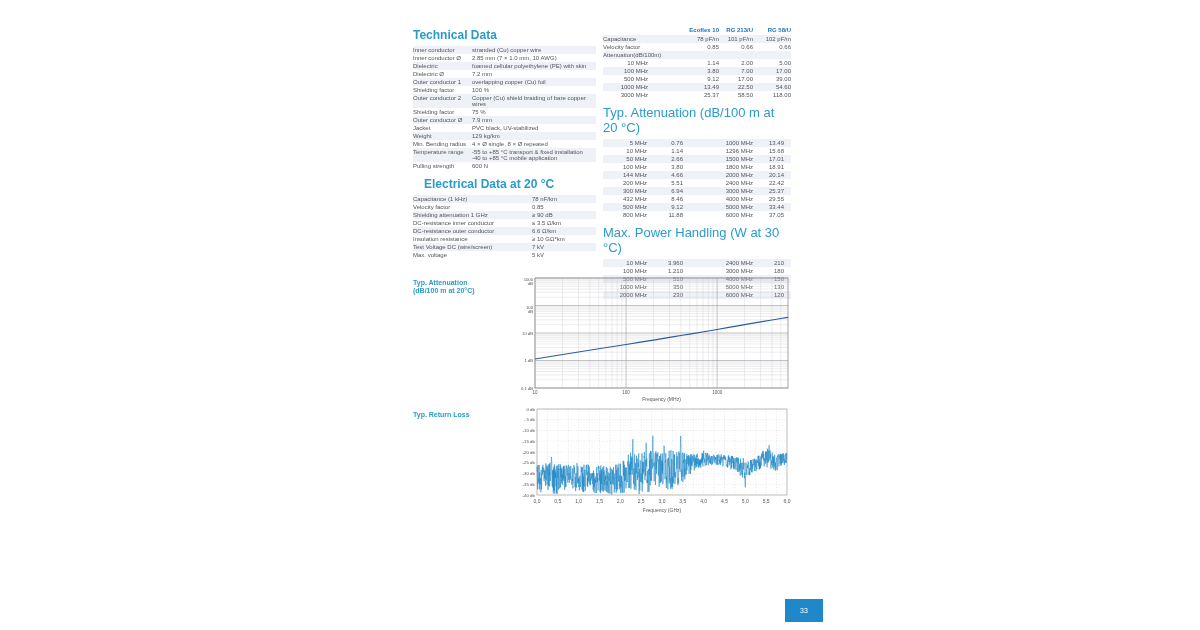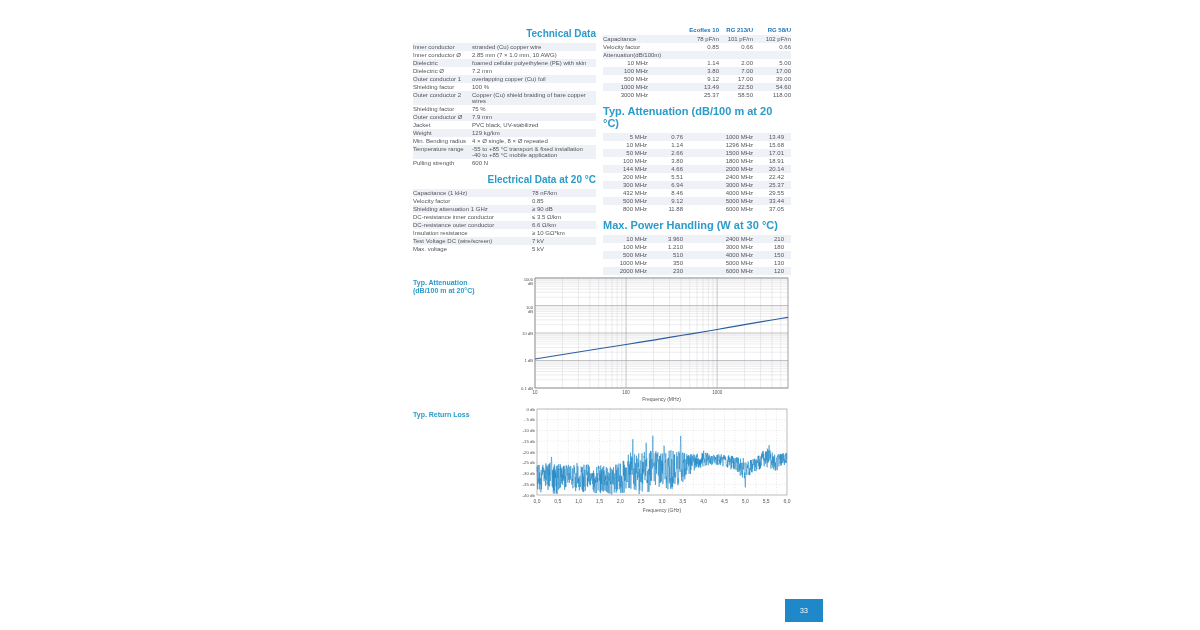--- a/index.html
+++ b/index.html
@@ -1,19 +1,19 @@
 <!DOCTYPE html>
 <html><head>
 <meta charset="utf-8">
 <style>
   html,body{margin:0;padding:0;background:#ffffff;}
   .page{position:relative;width:1200px;height:630px;background:#fff;overflow:hidden;
         font-family:"Liberation Sans",sans-serif;color:#54555c;}
-  .sec-title{font-size:10px;font-weight:bold;color:#2b9bc9;margin:0 0 4px 0;text-align:right;}
-  .cmp-title{font-size:11px;font-weight:bold;color:#2b9bc9;margin:6px 0 4px 0;}
+  .sec-title{font-size:12px;font-weight:bold;color:#2b9bc9;margin:0 0 4px 0;}
+  .cmp-title{font-size:13px;font-weight:normal;color:#2b9bc9;margin:6px 0 4px 0;}
 
   .col-left{position:absolute;left:413px;top:28px;width:183px;}
   .col-right{position:absolute;left:603px;top:26px;width:188px;}
 
   .tbl{width:100%;}
   .row{display:flex;font-size:6px;line-height:6px;padding:1px 0;}
   .row:nth-child(odd){background:#eef1f5;}
   .lbl{flex:none;}
   .val{flex:1;white-space:pre-line;}
   .tech .lbl{width:59px;}

